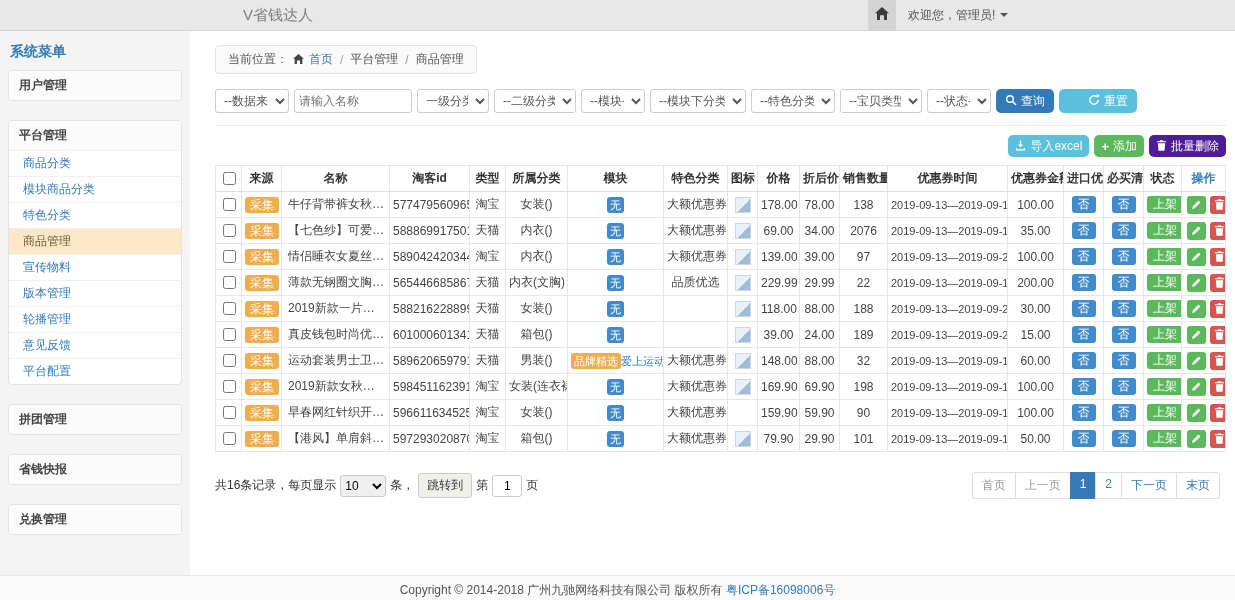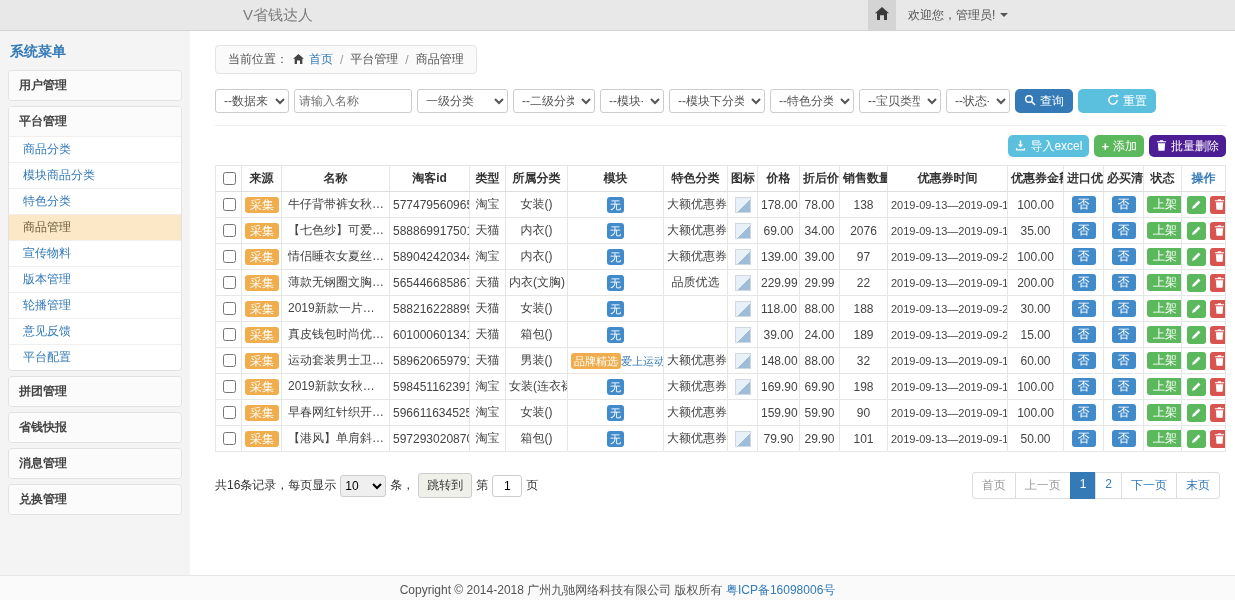--- a/index.html
+++ b/index.html
@@ -18,39 +18,39 @@
   .home-btn { width:28px; height:30px; background:#d4d4d4; display:flex; align-items:center; justify-content:center; cursor:pointer; }
   .welcome { margin-left:12px; color:#555; cursor:pointer; display:flex; align-items:center; gap:5px; }
   .caret { width:0; height:0; border-left:4px solid transparent; border-right:4px solid transparent; border-top:4px solid #555; display:inline-block; }
 
   
   .layout { display:flex; height:544px; overflow:hidden; }
 
   
   .sidebar { width:190px; background:#f4f4f4; padding:5px 8px 0 8px; overflow:hidden; flex:none; }
   .side-title { color:#337ab7; font-size:14px; font-weight:bold; padding:7px 2px 9px 2px; }
-  .side-group { background:#fff; border:1px solid #e2e2e2; border-radius:4px; margin-bottom:5px; overflow:hidden; }
+  .side-group { background:#fff; border:1px solid #e2e2e2; border-radius:4px; margin-bottom:19px; overflow:hidden; }
   .side-group-header { padding:7px 10px; font-weight:bold; color:#444; background:#fbfbfb; cursor:pointer; line-height:15px; }
   .side-sub-item { padding:5px 10px 5px 14px; color:#337ab7; border-top:1px solid #efefef; cursor:pointer; line-height:15px; }
   .side-sub-item.active { background:#fce8c6; color:#6b5b3a; }
 
   
   .main { flex:1; padding:14px 10px 0 25px; background:#fff; }
 
   .breadcrumb { display:inline-flex; align-items:center; gap:5px; background:#fafafa; border:1px solid #e3e3e3;
     border-radius:4px; padding:5px 12px; color:#555; margin-bottom:15px; }
   .bc-home { color:#337ab7; text-decoration:none; cursor:pointer; }
   .bc-sep { color:#999; padding:0 2px; }
 
   .filter-bar { display:flex; align-items:center; gap:5px; padding-bottom:12px; border-bottom:1px solid #eee; }
   .filter-controls { display:flex; align-items:center; gap:5px; }
   .fctl { height:24px; border:1px solid #ccc; border-radius:3px; color:#555; background:#fff; padding:0 4px; }
   .f-data-source { width:74px; }
   .f-name { width:118px; }
-  .f-first-category { width:91px; }
+  .f-first-category { width:72px; }
   .f-second-category { width:82px; }
   .f-module { width:64px; }
   .f-module-sub-category { width:96px; }
   .f-feature-category { width:84px; }
   .f-item-type { width:82px; }
   .f-status { width:64px; }
 
   .btn { display:inline-flex; align-items:center; gap:4px; border:none; border-radius:5px; color:#fff;
     height:24px; padding:0 9px; cursor:pointer; line-height:1; }
   .btn-primary { background:#337ab7; }
@@ -143,23 +143,20 @@
             <div class="side-sub-item">轮播管理</div>
             <div class="side-sub-item">意见反馈</div>
             <div class="side-sub-item">平台配置</div>
           </div>
         </div>
         <div class="side-group">
           <div class="side-group-header">拼团管理</div>
         </div>
         <div class="side-group">
           <div class="side-group-header">省钱快报</div>
-        </div>
-        <div class="side-group">
-          <div class="side-group-header">消息管理</div>
         </div>
         <div class="side-group">
           <div class="side-group-header">兑换管理</div>
         </div>
       </div>
   </aside>
 
   <main class="main">
 
     <div class="breadcrumb">

